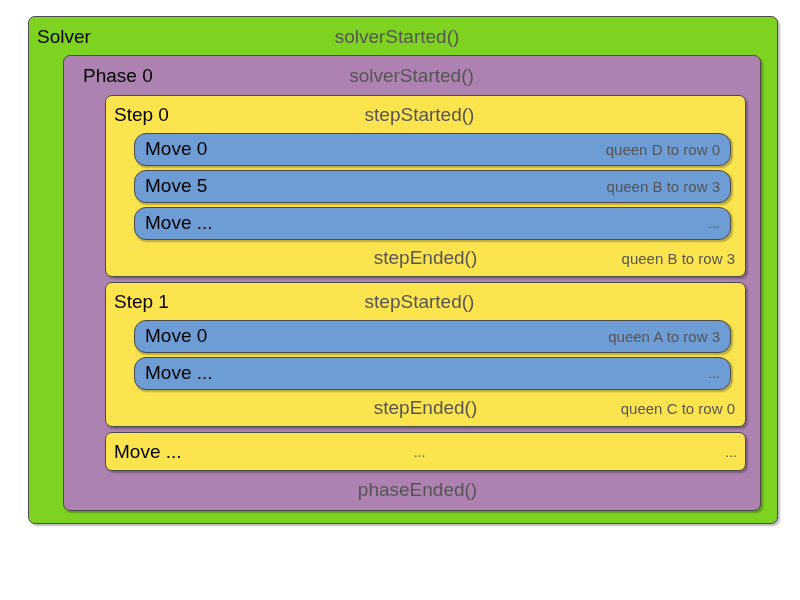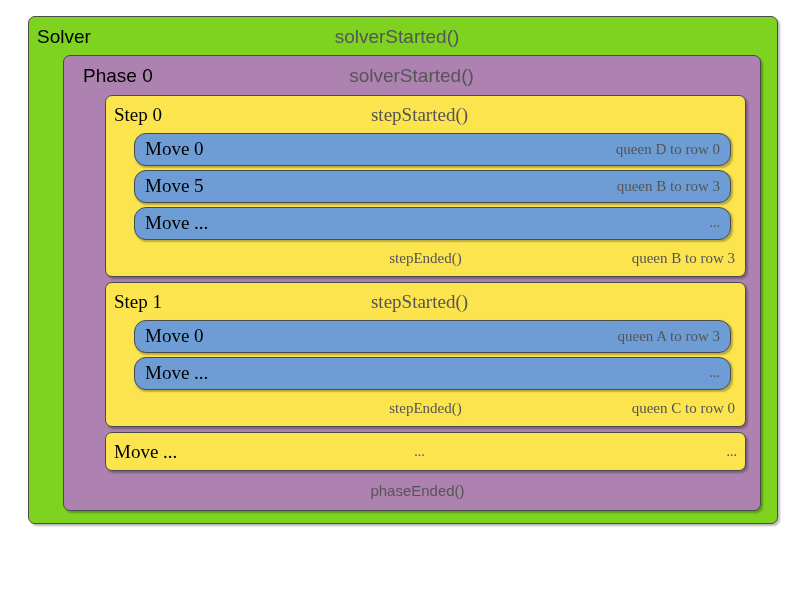--- a/index.html
+++ b/index.html
@@ -55,21 +55,20 @@
   }
   .phase {
     background: #ad82b0;
     padding: 6px 8px 6px 19px;
     margin: 4px 8px 4px 26px;
   }
   .step {
     background: #fce44f;
     padding: 5px 8px 4px 8px;
     margin: 5px 6px 5px 22px;
-    font-family: Liberation Serif, serif;
   }
   .move {
     background: #6d9dd4;
     margin: 4px 6px 4px 20px;
     padding: 2px 10px 3px 10px;
     border-radius: 12px;
     border: 1.5px solid #4a4a4a;
     box-shadow: 1.5px 1.5px 1.5px rgba(0,0,0,0.25);
     box-sizing: border-box;
   }
@@ -111,21 +110,21 @@
     position: relative;
     display: flex;
     align-items: center;
     height: 28px;
   }
   .footer-center {
     position: absolute;
     left: 0;
     right: 0;
     text-align: center;
-    font-size: 15px;
+    font-size: 19px;
     color: #555555;
   }
   .footer-right {
     margin-left: auto;
     font-size: 15px;
     color: #555555;
     white-space: nowrap;
     z-index: 2;
     padding-right: 2px;
   }

